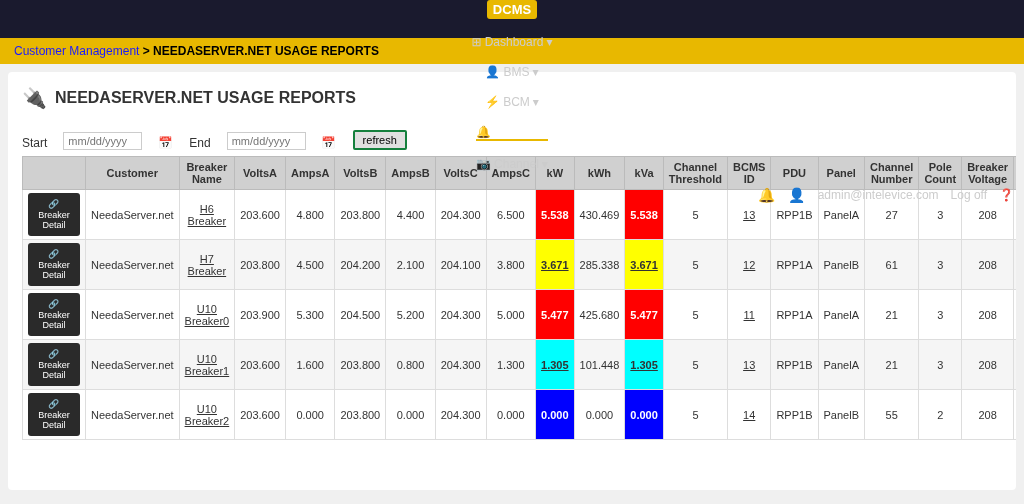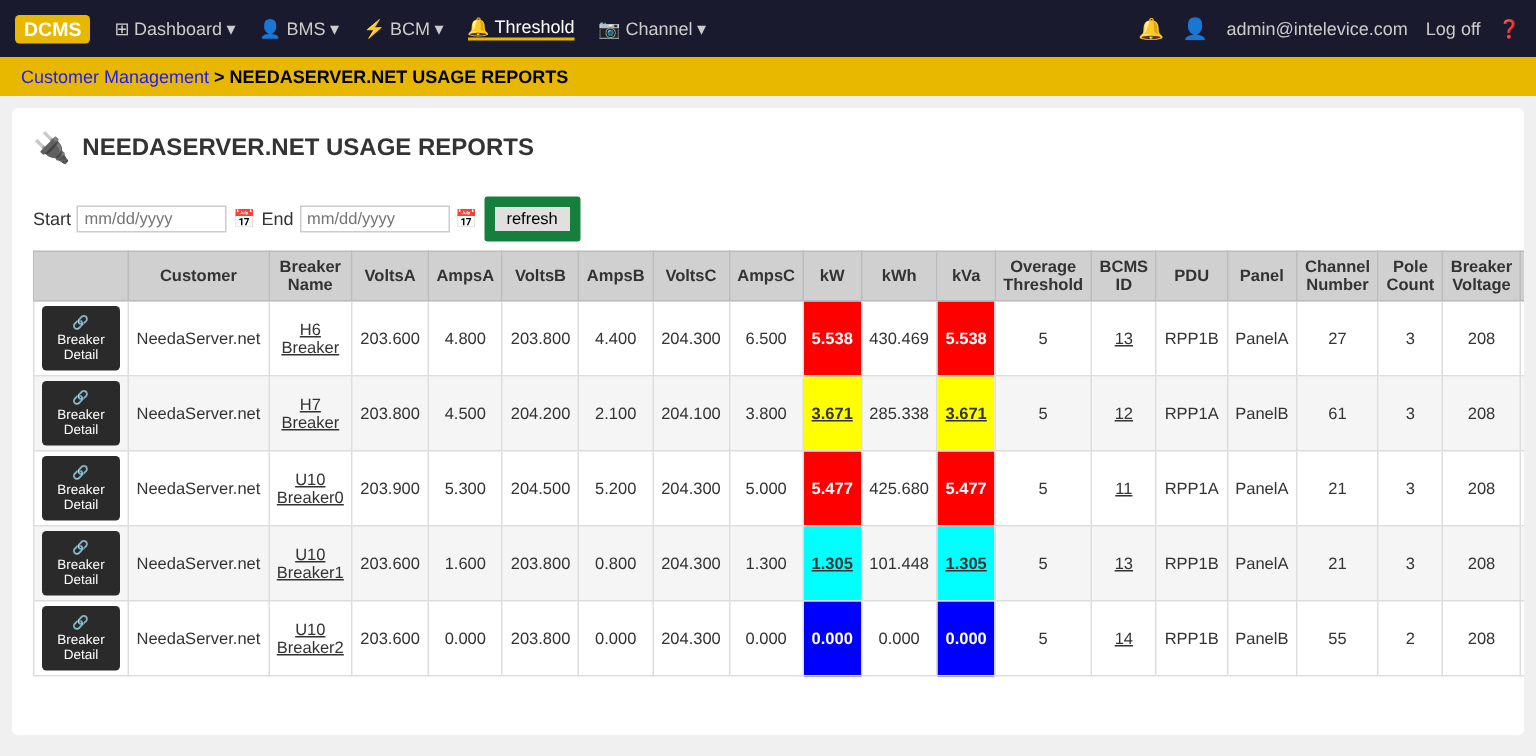--- a/index.html
+++ b/index.html
@@ -6,20 +6,21 @@
     body { font-family: Arial, sans-serif; font-size: 12px; background: #f0f0f0; width: 1024px; height: 504px; overflow: hidden; }
 
     
     .top-nav {
       background: #1a1a2e;
       height: 38px;
       display: flex;
       align-items: center;
       padding: 0 10px;
       gap: 16px;
+      flex-direction: column;
     }
     .nav-logo {
       color: #fff;
       font-weight: bold;
       font-size: 13px;
       background: #e8b800;
       padding: 2px 6px;
       border-radius: 3px;
     }
     .nav-item {
@@ -75,36 +76,36 @@
       gap: 8px;
       font-size: 16px;
       font-weight: bold;
       color: #333;
       margin-bottom: 10px;
     }
     .plug-icon { font-size: 20px; color: #555; }
 
     .filters {
       display: flex;
-      align-items: center;
-      gap: 4px;
+      align-items: flex-end;
+      gap: 16px;
       margin-bottom: 6px;
       font-size: 12px;
       margin-top: 20px;
     }
     .filters label { color: #333; }
     .filters input[type="text"] {
       border: 1px solid #ccc;
       padding: 2px 4px;
       font-size: 11px;
-      width: 100px;
+      width: 79px;
     }
     .filters button {
       background: #e0e0e0;
-      border: 7px solid #15803d;
+      border: 2px solid #15803d;
       padding: 2px 8px;
       font-size: 11px;
       cursor: pointer;
       border-radius: 2px;
     }
 
     .report-note {
       font-size: 11px;
       color: #555;
       margin-bottom: 10px;
@@ -229,21 +230,21 @@
         <th>Breaker Name</th>
         <th>VoltsA</th>
         <th>AmpsA</th>
         <th>VoltsB</th>
         <th>AmpsB</th>
         <th>VoltsC</th>
         <th>AmpsC</th>
         <th>kW</th>
         <th>kWh</th>
         <th>kVa</th>
-        <th>Overage Threshold</th>
+        <th>Channel Threshold</th>
         <th>BCMS ID</th>
         <th>PDU</th>
         <th>Panel</th>
         <th>Channel Number</th>
         <th>Pole Count</th>
         <th>Breaker Voltage</th>
         <th>Cabinet</th>
 
       </tr>
     </thead>

